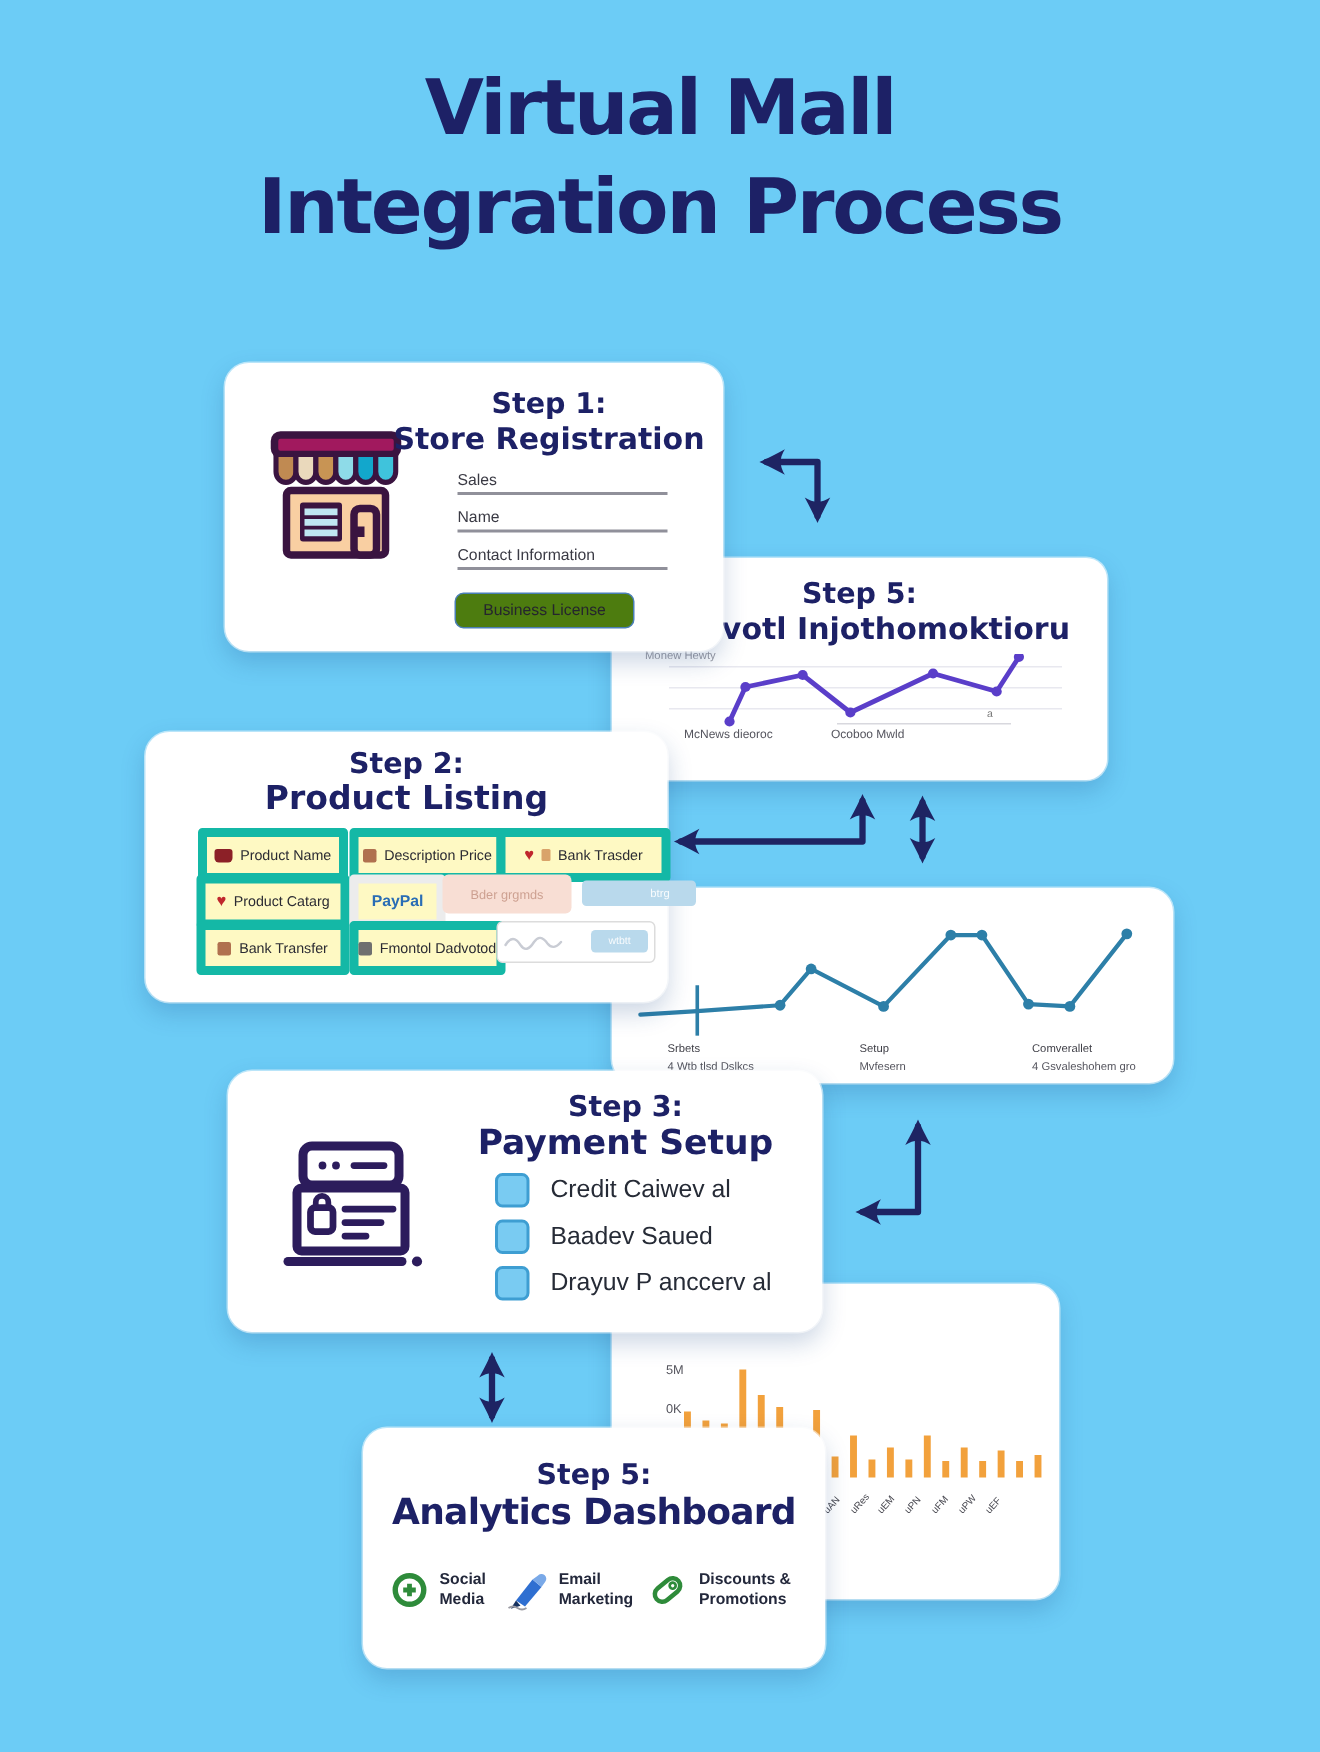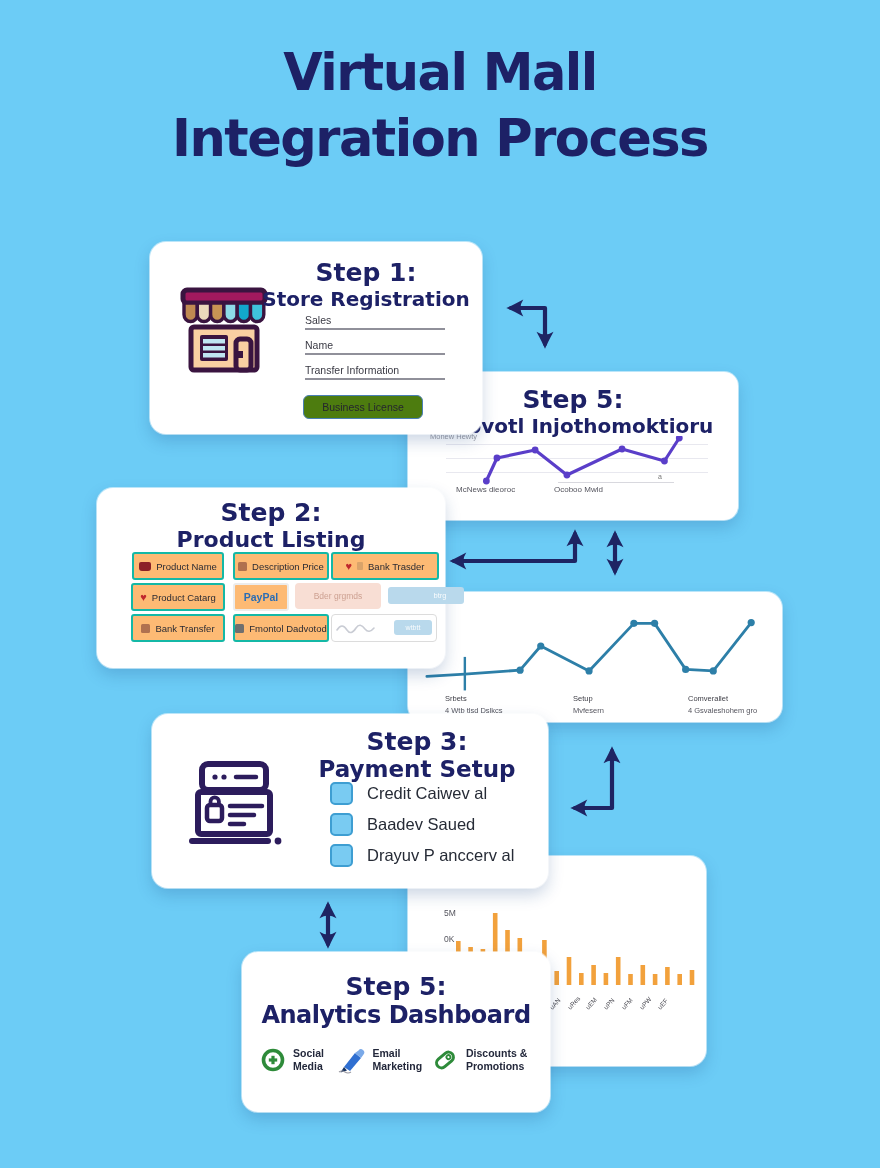--- a/index.html
+++ b/index.html
@@ -11,21 +11,21 @@
          font-family:"DejaVu Sans",sans-serif;font-weight:bold;color:#1d2166;
          font-size:51px;line-height:1.3;letter-spacing:-1.5px;}
 
   .card{position:absolute;background:#fff;border-radius:16px;
         box-shadow:0 0 0 1px rgba(255,255,255,.55), 0 7px 16px rgba(25,70,130,.22);}
 
   
   .step1{left:150px;top:242px;width:332px;height:192px;z-index:4;}
   .store-icon{position:absolute;left:24px;top:40px;}
   .s1-head{position:absolute;left:110px;top:16px;width:212px;text-align:center;white-space:nowrap;}
-  .step-label{font-size:25px;}
+  .step-label{font-size:19px;}
   .s1-title{font-size:20px;}
   .fields{position:absolute;left:155px;top:72px;}
   .field{height:25px;}
   .flabel{font-size:10.5px;color:#3a3a44;display:block;}
   .fline{height:1.5px;background:#90909a;margin-top:2px;width:140px;}
   .biz-btn{position:absolute;left:153px;top:153px;width:118px;height:22px;border:1.6px solid #4a7fb5;
            border-radius:6px;font-size:10.5px;color:#25252e;display:flex;align-items:center;
            justify-content:center;background:#4d7c0f;}
 
   
@@ -38,21 +38,21 @@
   .promo-svg{position:absolute;left:72px;top:64px;}
   .axis-part{position:absolute;left:150px;top:110px;width:116px;height:1px;background:#d8d8de;}
   .axis-mark{position:absolute;left:250px;top:101px;font-size:7px;color:#777;}
   .promo-x{position:absolute;top:113px;font-size:8px;color:#55555e;}
   .px1{left:48px}.px2{left:146px}
 
   
   .step2{left:97px;top:488px;width:348px;height:180px;z-index:4;}
   .s2-head{position:absolute;left:0;right:0;top:10px;text-align:center;}
   .s2-title{font-size:22px;}
-  .chip{position:absolute;height:24px;border:2px solid #14b8a6;border-radius:3px;background:#fdba74;
+  .chip{position:absolute;height:24px;border:6px solid #14b8a6;border-radius:3px;background:#fef9c3;
         display:flex;align-items:center;justify-content:center;gap:5px;font-size:9.5px;color:#2b2b33;}
   .c-r1c1{left:35px;top:64px;width:88px;}
   .c-r1c2{left:136px;top:64px;width:92px;}
   .c-r1c3{left:234px;top:64px;width:104px;}
   .c-r2c1{left:34px;top:95px;width:90px;}
   .c-paypal{left:136px;top:95px;width:52px;border-color:#ececec;font-size:10.5px;font-weight:bold;color:#2a6db5;}
   .c-peach{left:198px;top:95px;width:86px;height:26px;background:#f8ded4;border:none;border-radius:4px;
            color:rgba(170,110,90,.55);font-size:8.5px;}
   .c-pill{left:291px;top:99px;width:48px;height:17px;background:#b9d9ec;border:none;border-radius:3px;
           color:rgba(255,255,255,.9);font-size:7.5px;padding-left:28px;}
@@ -232,21 +232,21 @@
     <div class="fields">
       <div class="field">
         <span class="flabel">Sales</span>
         <div class="fline"></div>
       </div>
       <div class="field">
         <span class="flabel">Name</span>
         <div class="fline"></div>
       </div>
       <div class="field">
-        <span class="flabel">Transfer Information</span>
+        <span class="flabel">Contact Information</span>
         <div class="fline"></div>
       </div>
     </div>
     <div class="biz-btn">Business License</div>
   </section>
 
   <section class="card step2">
     <div class="s2-head hfont">
       <div class="step-label">Step 2:</div>
       <div class="s2-title">Product Listing</div>

